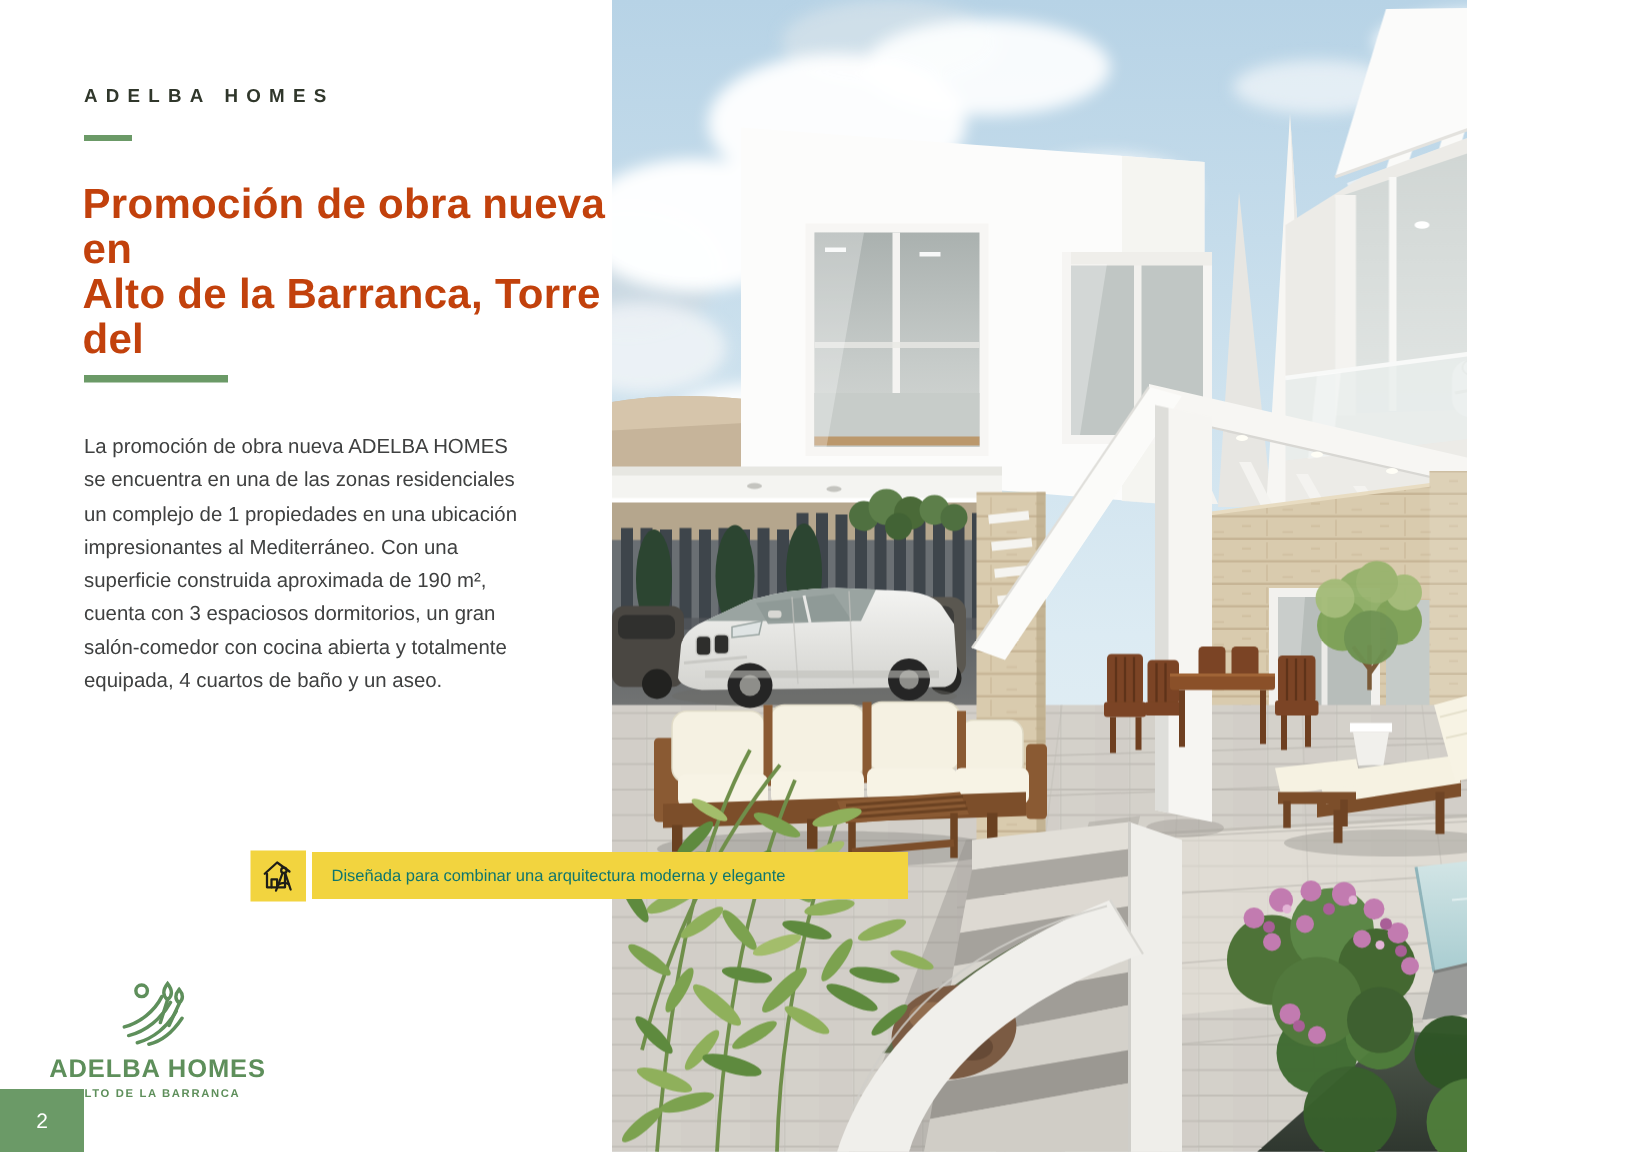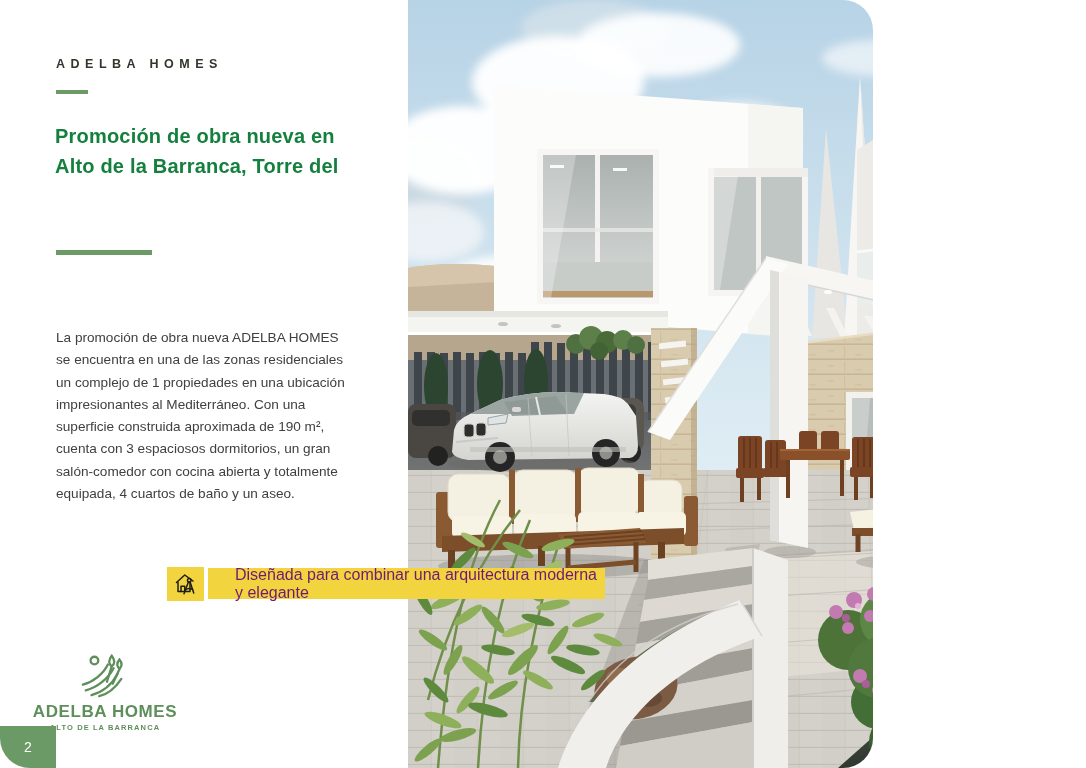--- a/index.html
+++ b/index.html
@@ -1,33 +1,33 @@
 <!DOCTYPE html>
 <html><head>
 <meta charset="utf-8">
 <style>
   html,body{margin:0;padding:0;background:#ffffff;}
-  .page{position:relative;width:873px;height:768px;overflow:hidden;background:#fff;
-        font-family:"Liberation Sans",sans-serif;border-radius:30px;}
+  .page{position:relative;width:978px;height:768px;overflow:hidden;background:#fff;
+        font-family:"Liberation Sans",sans-serif;}
   
   .brand-header{position:absolute;left:56px;top:57px;font-size:12.5px;font-weight:bold;
         letter-spacing:5.5px;color:#30372B;}
   .brand-dash{position:absolute;left:56px;top:90px;width:32px;height:4px;background:#6B9A67;}
   .main-title{position:absolute;left:55px;top:121px;width:354px;font-weight:bold;
-        font-size:20px;line-height:30px;color:#15803d;letter-spacing:0.2px;
+        font-size:28px;line-height:30px;color:#c2410c;letter-spacing:0.2px;
         font-family:"Liberation Sans",sans-serif;}
   .title-rule{position:absolute;left:56px;top:250px;width:96px;height:5px;background:#6B9A67;}
   .body-copy{position:absolute;left:56px;top:287px;width:350px;font-size:13.6px;
-        line-height:22.3px;color:#3F4040;white-space:nowrap;margin-top:40px;}
+        line-height:22.3px;color:#3F4040;white-space:nowrap;}
   
   .hl-icon{position:absolute;left:167px;top:567px;width:37px;height:34px;background:#F2D43F;
         display:flex;align-items:center;justify-content:center;z-index:6;}
   .hl-bar{position:absolute;left:208px;top:568px;width:397px;height:31px;background:#F2D43F;
-        z-index:6;display:flex;align-items:center;padding-left:27px;box-sizing:border-box;
-        font-size:16px;color:#701a75;}
+        z-index:6;display:flex;align-items:center;padding-left:13px;box-sizing:border-box;
+        font-size:11px;color:#0f766e;}
   
   .logo-wrap{position:absolute;left:16px;top:652px;width:178px;text-align:center;}
   .logo-icon{display:inline-block;}
   .logo-title{margin-top:0px;font-size:17px;font-weight:bold;color:#5E8F5B;letter-spacing:0.6px;}
   .logo-sub{margin-top:1px;font-size:7.5px;font-weight:bold;color:#5E8F5B;letter-spacing:1.1px;}
   
   .page-tab{position:absolute;left:0;top:726px;width:56px;height:42px;background:#6B9A67;
         color:#fff;font-size:14px;display:flex;align-items:center;justify-content:center;}
   
   .scene{position:absolute;left:408px;top:0;width:678px;height:768px;}

